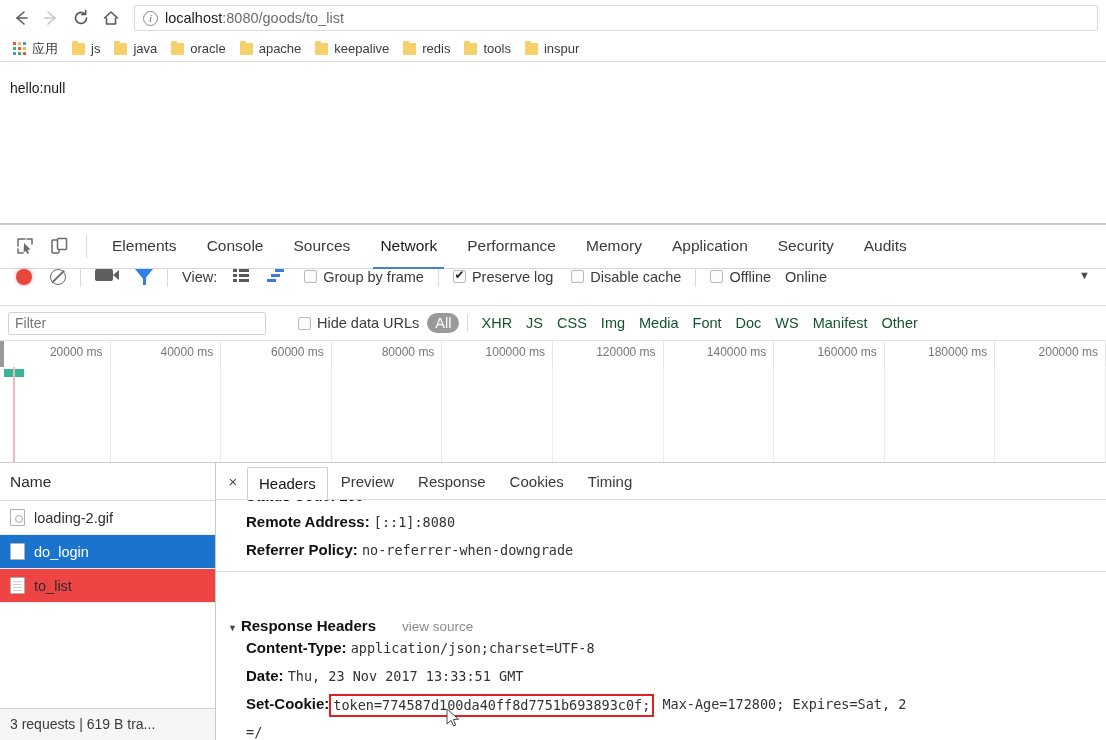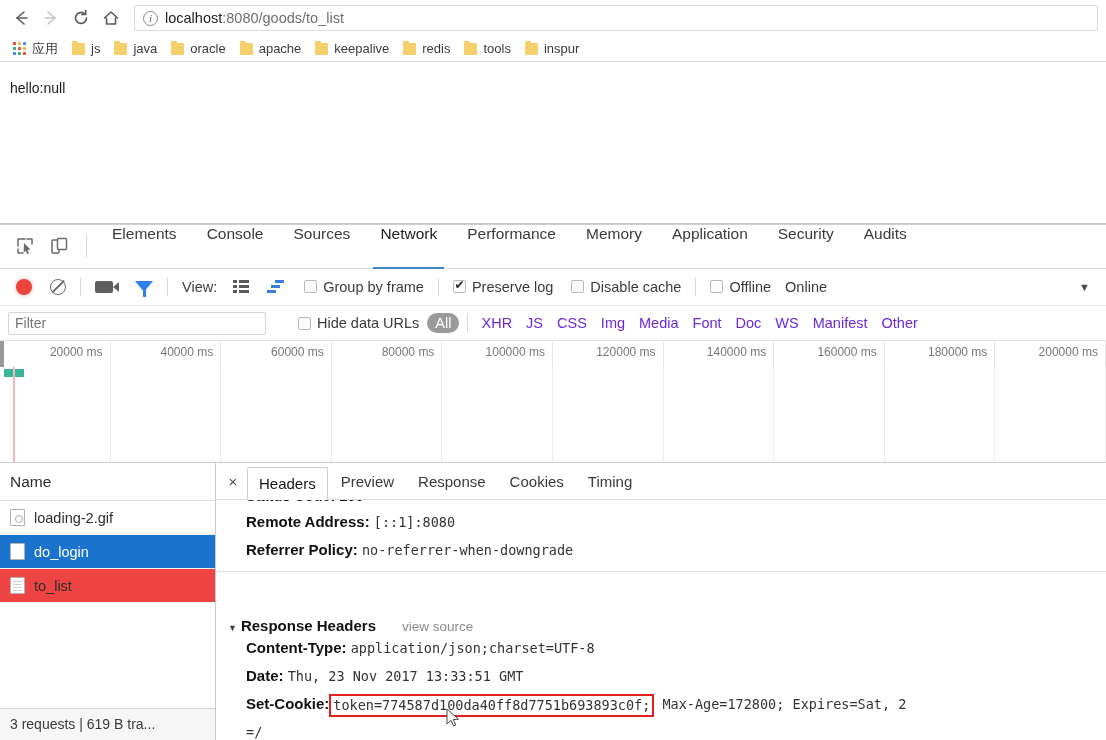--- a/index.html
+++ b/index.html
@@ -141,39 +141,39 @@
     display: flex; align-items: center; justify-content: center;
     color: #5a5a5a;
   }
   .dt-sep {
     width: 1px; background: #dadada;
     margin: 10px 10px;
     flex: 0 0 auto;
   }
   .dt-tab {
     display: flex; align-items: flex-start;
-    padding: 0 15px;
+    padding: 12px 15px;
     font-size: 15.5px;
     color: #3b3b3b;
     white-space: nowrap;
     position: relative;
   }
   .dt-tab.active { color: #1a1a1a; }
   .dt-tab.active::after {
     content: "";
     position: absolute;
     left: 8px; right: 8px; bottom: -1px;
     height: 2px;
     background: #4285cc;
   }
 
   .dt-toolbar {
     height: 38px;
     display: flex;
-    align-items: center;
+    align-items: flex-start;
     padding: 0 12px 0 10px;
     border-bottom: 1px solid #e2e2e2;
     font-size: 14.5px;
     color: #3b3b3b;
     white-space: nowrap;
     gap: 0;
   }
   .tb-item { display: flex; align-items: center; padding: 0 6px; }
   .rec-dot {
     width: 16px; height: 16px;
@@ -273,21 +273,21 @@
     width: 258px; height: 23px;
     border: 1px solid #d4d4d4;
     border-radius: 2px;
     background: #fff;
     font-size: 14px;
     color: #a2a2a2;
     padding: 0 6px;
     font-family: "Liberation Sans", sans-serif;
     outline: none;
   }
-  .f-type { padding: 0 7px; color: #6d28d9; }
+  .f-type { padding: 0 7px; color: #14532d; }
   .f-type.active {
     background: #9a9a9a;
     color: #fff;
     border-radius: 10px;
     padding: 2px 8px;
     margin: 0 2px;
     text-align: center;
   }
 
   

